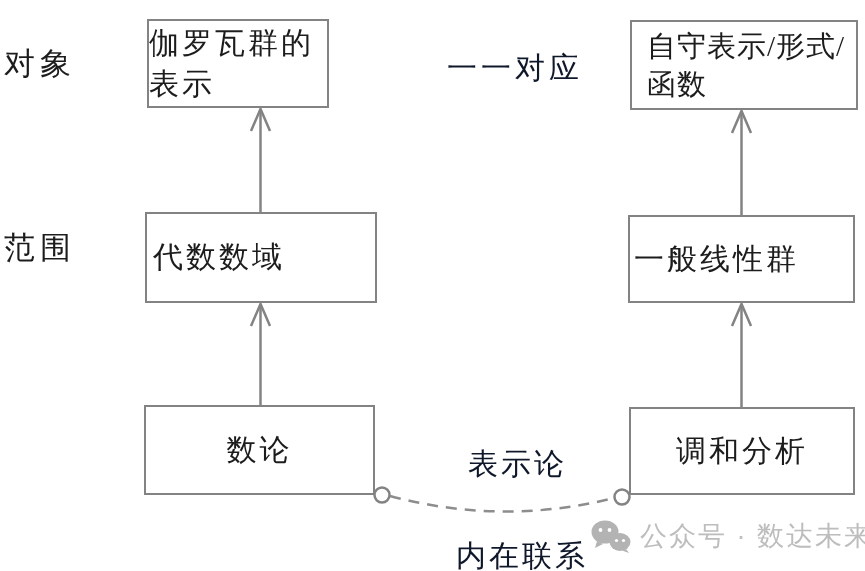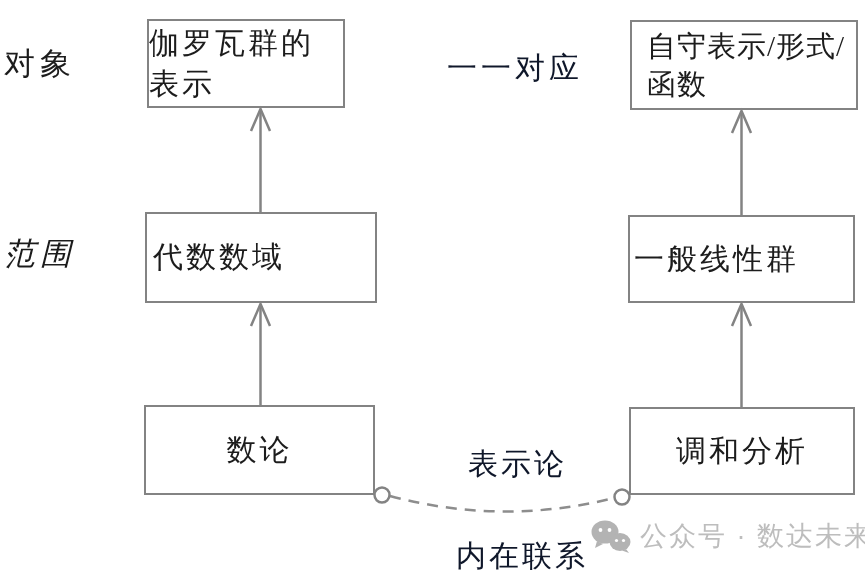--- a/index.html
+++ b/index.html
@@ -18,37 +18,37 @@
   }
   .row-label {
     position: absolute;
     left: 4px;
     font-size: 31px;
     letter-spacing: 5px;
     color: #1c1c1c;
     white-space: nowrap;
   }
   .lbl-object { top: 43px; }
-  .lbl-scope  { top: 233px; font-style: italic; }
+  .lbl-scope  { top: 227px; }
   .lbl-field  { top: 423px; }
 
   .node {
     position: absolute;
     box-sizing: border-box;
     border: 2.5px solid #838383;
     background: #ffffff;
     font-size: 30px;
     letter-spacing: 3px;
     display: flex;
     align-items: center;
     z-index: 1;
   }
   .node.center { justify-content: center; }
 
-  .box-galois      { left: 147px; top: 19px;  width: 198px; height: 89px; align-items: center; }
+  .box-galois      { left: 147px; top: 19px;  width: 182px; height: 89px; align-items: center; }
   .box-automorphic { left: 630px; top: 20px;  width: 228px; height: 90px;
                      align-items: flex-start; padding: 5px 6px 0 15px;
                      font-size: 29px; line-height: 38px; letter-spacing: 1px; }
   .box-anf         { left: 145px; top: 212px; width: 232px; height: 91px;
                      padding-left: 6px; }
   .box-glg         { left: 628px; top: 215px; width: 227px; height: 88px;
                      padding-left: 4px; }
   .box-nt          { left: 144px; top: 405px; width: 231px; height: 90px; }
   .box-ha          { left: 629px; top: 407px; width: 226px; height: 88px; }
 

